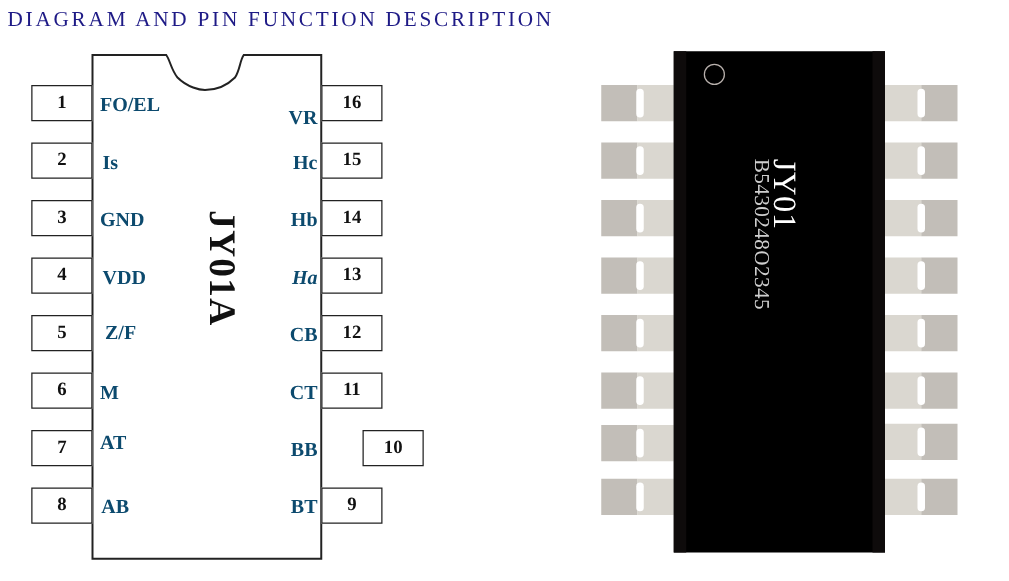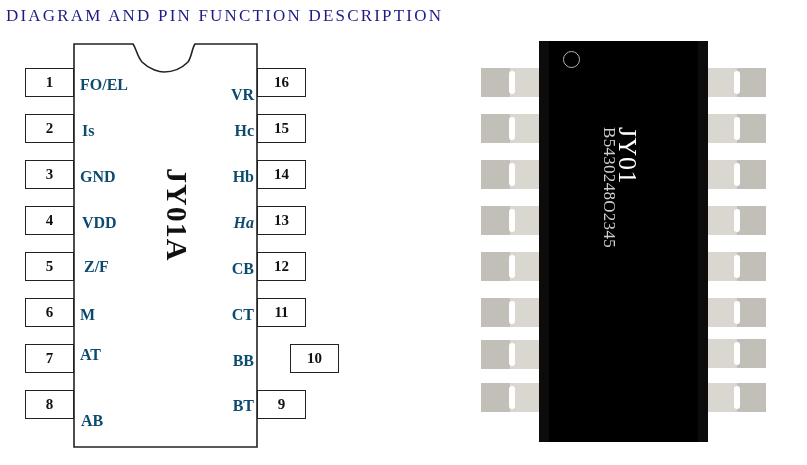--- a/index.html
+++ b/index.html
@@ -42,21 +42,21 @@
 <div class="pinbox" style="left:25px; top:344px;">7</div>
 <div class="pinbox" style="left:25px; top:390px;">8</div>
 
 <div class="pinlabel left" style="top:70px;">FO/EL</div>
 <div class="pinlabel left" style="top:116px; left:82px;">Is</div>
 <div class="pinlabel left" style="top:162px;">GND</div>
 <div class="pinlabel left" style="top:208px; left:82px;">VDD</div>
 <div class="pinlabel left" style="top:252px; left:84px;">Z/F</div>
 <div class="pinlabel left" style="top:300px;">M</div>
 <div class="pinlabel left" style="top:340px;">AT</div>
-<div class="pinlabel left" style="top:406px; left:81px;">AB</div>
+<div class="pinlabel left" style="top:391px; left:81px;">AB</div>
 
 <div class="pinbox" style="left:257px; top:68px;text-align:right;">16</div>
 <div class="pinbox" style="left:257px; top:114px;">15</div>
 <div class="pinbox" style="left:257px; top:160px;">14</div>
 <div class="pinbox" style="left:257px; top:206px;">13</div>
 <div class="pinbox" style="left:257px; top:252px;">12</div>
 <div class="pinbox" style="left:257px; top:298px;">11</div>
 <div class="pinbox" style="left:257px; top:344px;margin-left:33px;">10</div>
 <div class="pinbox" style="left:257px; top:390px;">9</div>
 

